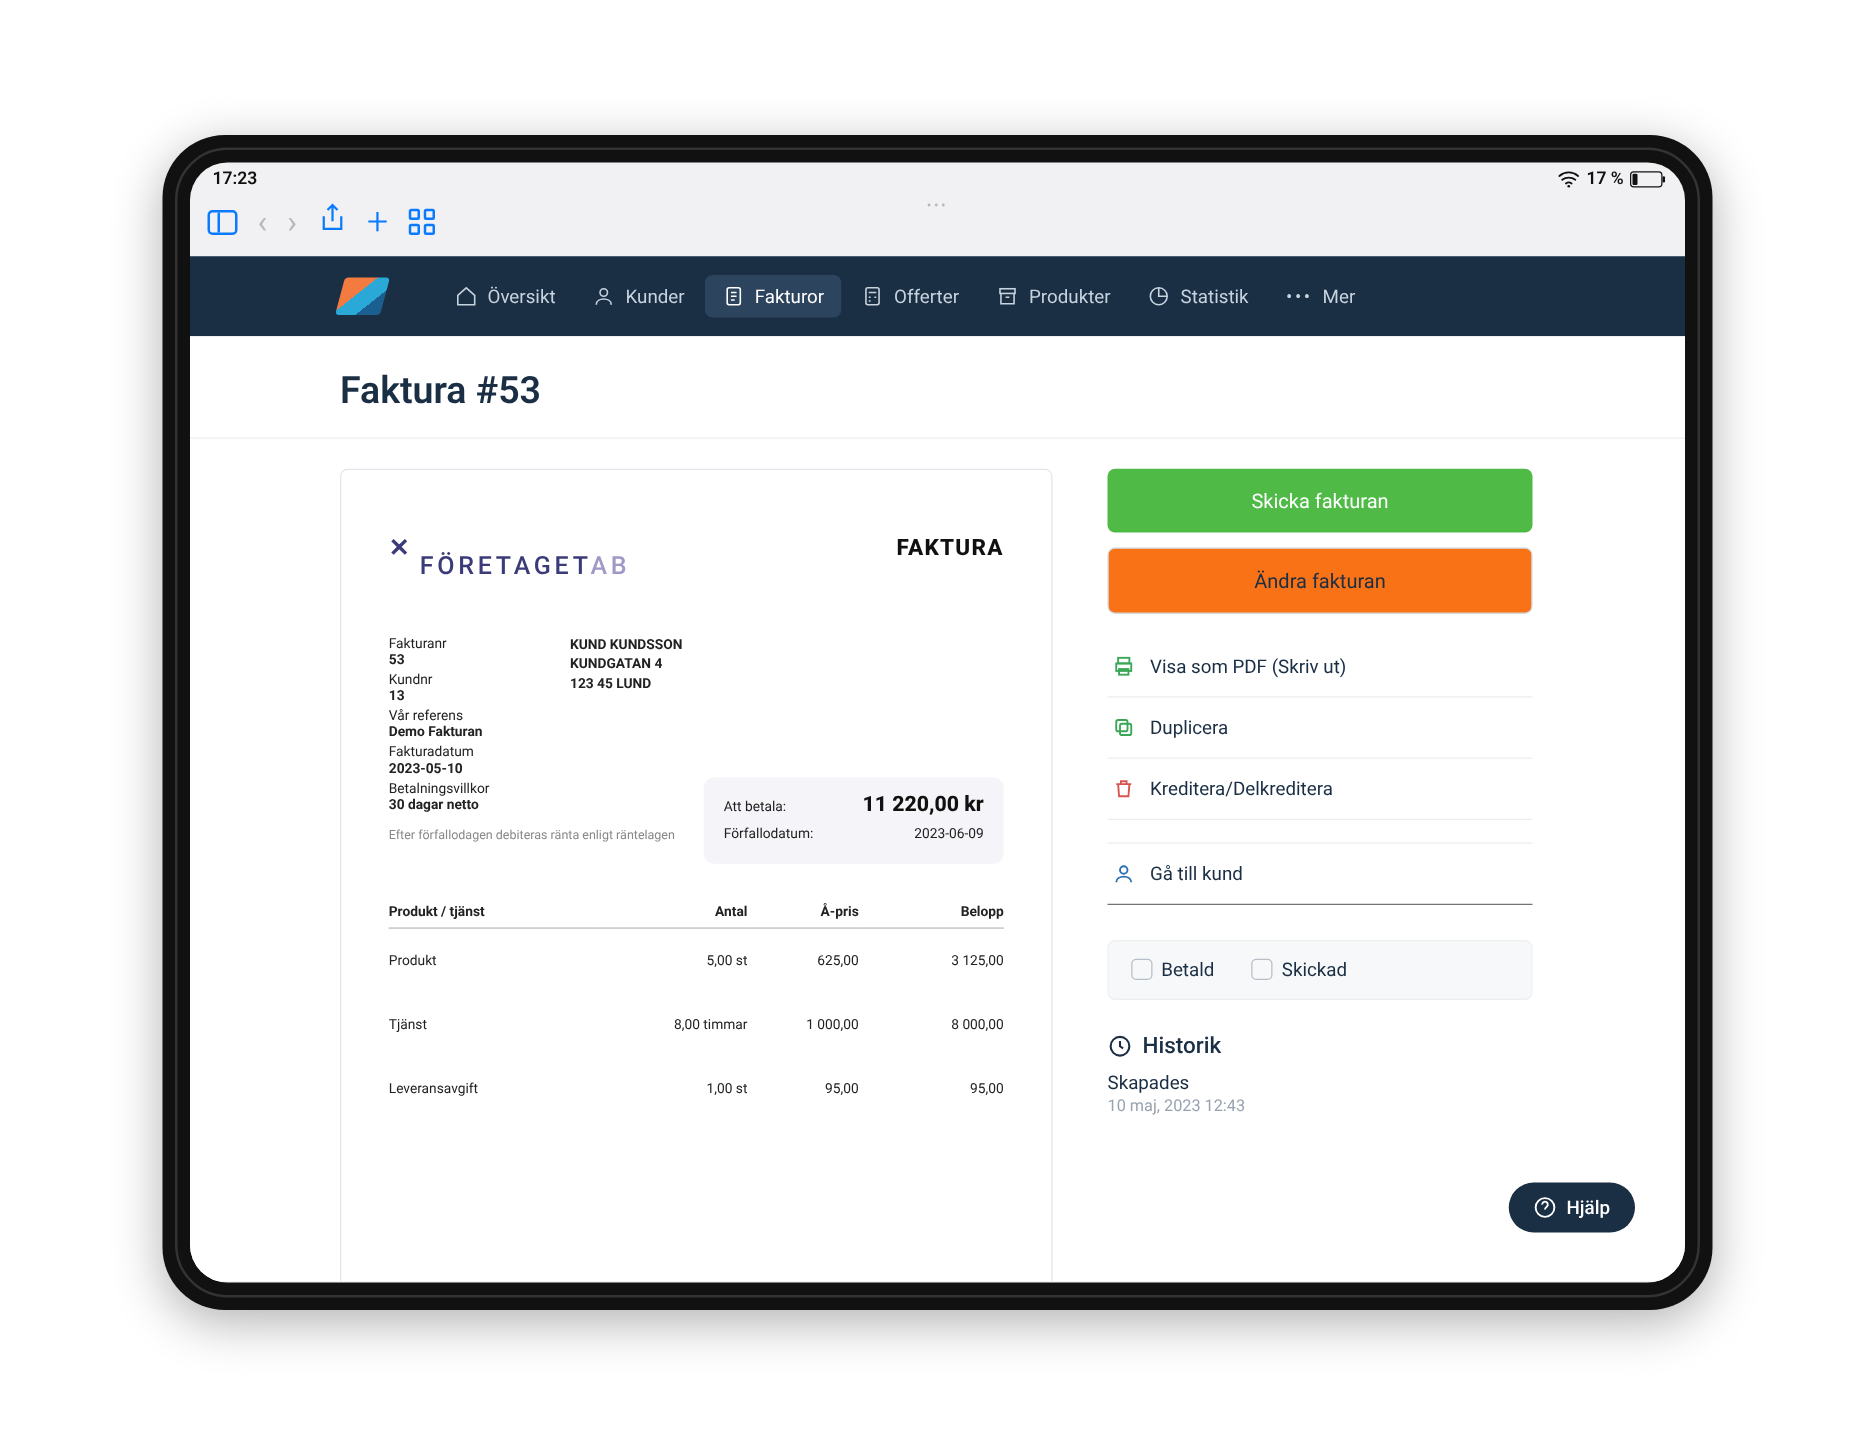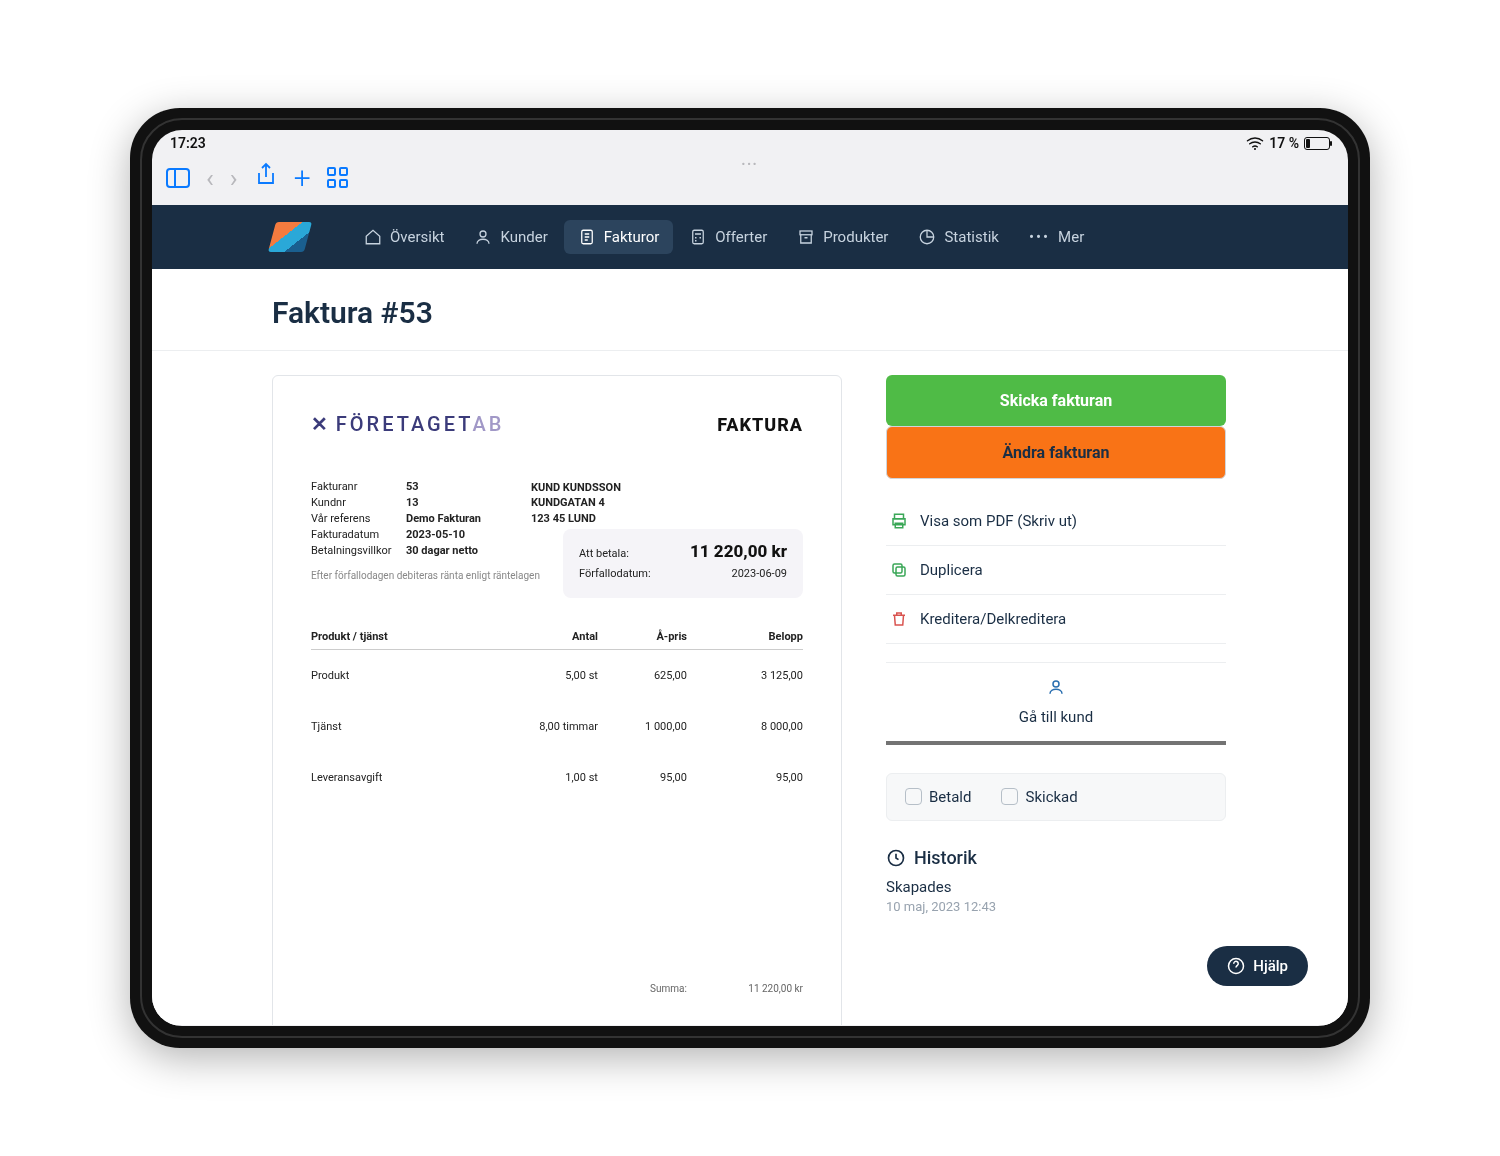--- a/index.html
+++ b/index.html
@@ -126,26 +126,26 @@
   color:#222;
 }
 .doc-header {
   display:flex;
   justify-content:space-between;
   align-items:center;
   margin-bottom:44px;
 }
 .company-logo-row { display:flex; align-items:center; gap:8px; }
 .company-mark { color:#3b3b7a; font-size:20px; font-weight:700; }
-.company-name { font-size:20px; letter-spacing:3px; color:#3b3b7a; font-weight:500; }
+.company-name { font-size:20px; letter-spacing:3px; color:#3b3b7a; font-weight:500;margin-top:28px; }
 .company-name .ab { color:#a198c7; }
 .doc-type { font-size:18px; font-weight:800; letter-spacing:1px; color:#111; }
 .doc-meta-cols { display:flex; gap:50px; margin-bottom:10px; }
 .meta-left { font-size:11px; }
-.meta-left .row { display:flex; margin-bottom:3px; }
+.meta-left .row { display:flex; margin-bottom:3px;flex-direction:column; }
 .meta-left .lbl { width:95px; }
 .meta-left .val { font-weight:700; }
 .meta-right { font-size:11px; font-weight:700; line-height:1.4; }
 .interest-note { font-size:10px; color:#888; margin-bottom:18px; }
 .pay-box {
   background:#f5f4f8;
   border-radius:8px;
   padding:12px 16px;
   width:240px;
   margin-left:auto;
@@ -166,22 +166,23 @@
 .side {
   flex:1;
   max-width:340px;
 }
 .btn {
   width:100%;
   padding:16px 10px;
   border-radius:6px;
   text-align:center;
   font-size:16px;
-  font-weight:700;
+  font-weight:400;
   cursor:pointer;
+  margin-bottom:12px;
 }
 .btn-primary { background:#4fbb46; color:#fff; border:none; }
 .btn-secondary { background:#f97316; color:#1a2e44; border:1px solid #d0d5db; }
 .action-list { margin-top:18px; }
 .action-item {
   display:flex;
   align-items:center;
   gap:12px;
   padding:15px 4px;
   border-bottom:1px solid #eceef0;
@@ -431,21 +432,21 @@
                   <rect x="4" y="4" width="12" height="12" rx="2"></rect>
                 </svg>
               <span>Duplicera</span>
             </div>
             <div class="action-item">
               <svg class="aicon i-red" viewBox="0 0 24 24" fill="none" stroke="currentColor" stroke-width="2">
                   <path d="M4 7h16M9 7V4h6v3M6 7l1 13h10l1-13"></path>
                 </svg>
               <span>Kreditera/Delkreditera</span>
             </div>
-            <div class="action-item" style="border-bottom:4px solid #737373; margin-top:18px; border-top:1px solid #eceef0;flex-direction:column;">
+            <div class="action-item" style="border-bottom:1px solid #737373; margin-top:18px; border-top:1px solid #eceef0;">
               <svg class="aicon i-blue" viewBox="0 0 24 24" fill="none" stroke="currentColor" stroke-width="2">
                   <circle cx="12" cy="8" r="4"></circle>
                   <path d="M4 21c0-4 4-6 8-6s8 2 8 6"></path>
                 </svg>
               <span>Gå till kund</span>
             </div>
           </div>
           <div class="status-row">
             <label><span class="chk"></span><span>Betald</span></label>
             <label><span class="chk"></span><span>Skickad</span></label>

